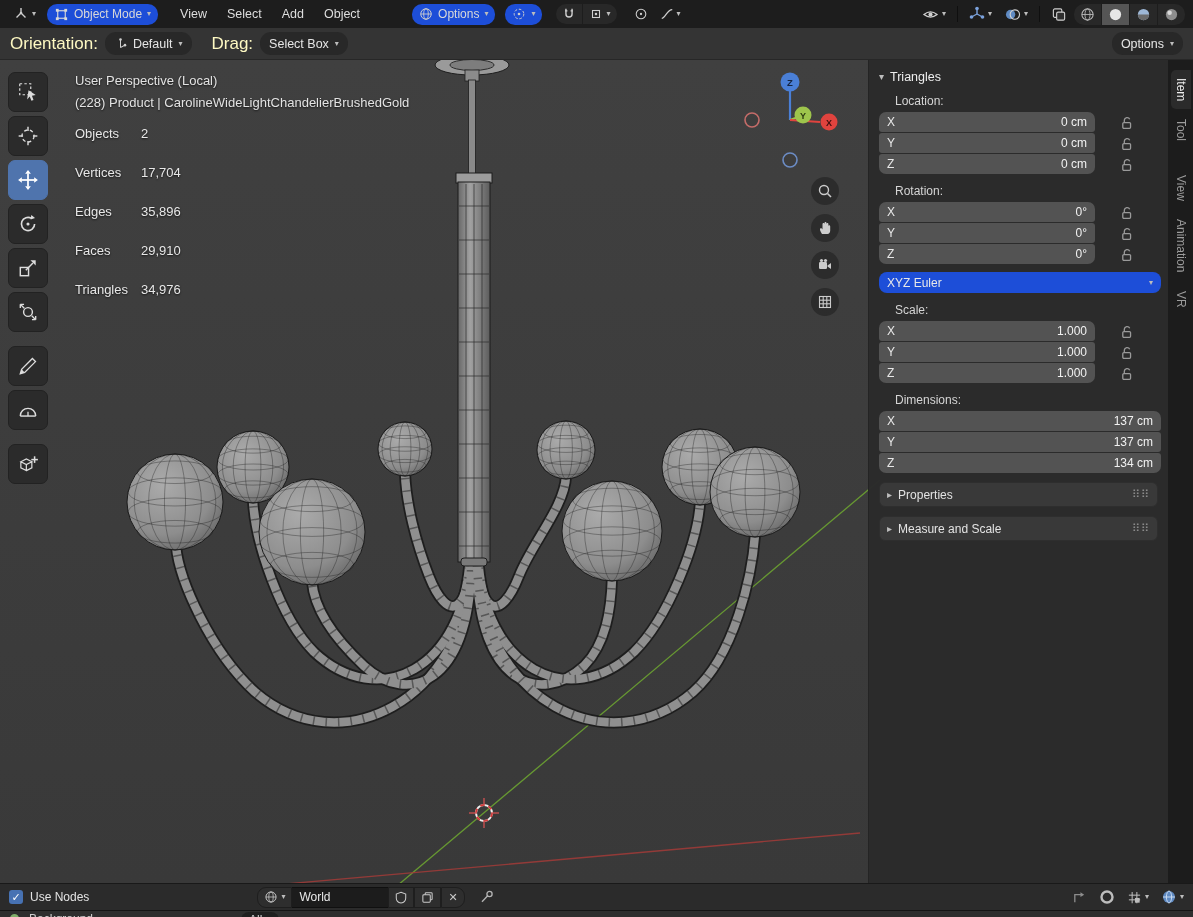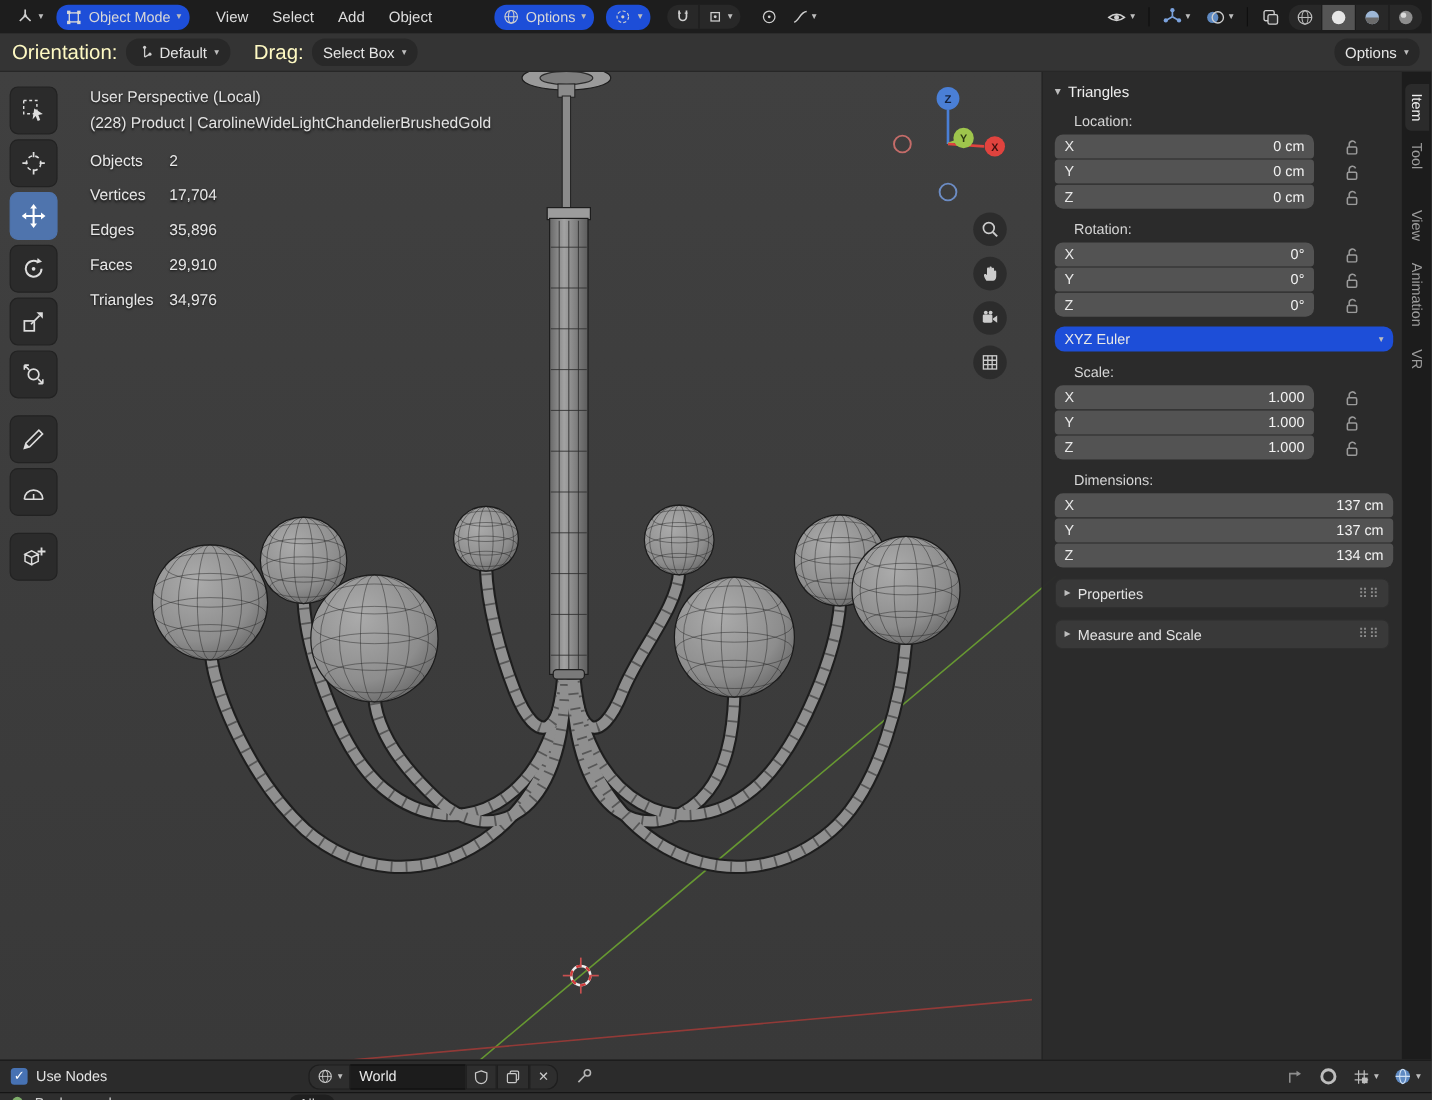--- a/index.html
+++ b/index.html
@@ -34,21 +34,21 @@
 
   
   .viewport{position:absolute;left:0;top:60px;width:974px;height:823px;
             background:linear-gradient(#404040,#393939);overflow:hidden;}
   #scene-svg{position:absolute;left:0;top:0;}
 
   .vpinfo{position:absolute;left:75px;top:10px;font-size:13px;color:#e3e3e3;
           text-shadow:0 1px 2px rgba(0,0,0,.7);line-height:22px;z-index:4;}
   .vpstats{position:absolute;left:75px;top:66px;font-size:13px;color:#e8e8e8;
            text-shadow:0 1px 2px rgba(0,0,0,.7);display:grid;
-           grid-template-columns:66px auto;row-gap:14px;z-index:4;}
+           grid-template-columns:66px auto;row-gap:24px;z-index:4;}
 
   
   .toolcol{position:absolute;left:8px;top:12px;display:flex;flex-direction:column;gap:4px;z-index:5;}
   .tool{width:40px;height:40px;border-radius:7px;background:#2b2b2b;border:1px solid #222;
         display:flex;align-items:center;justify-content:center;box-sizing:border-box;}
   .tool.active{background:#4f74ad;border-color:#4f74ad;}
   .tgap{height:6px;}
 
   
   .navgizmo{position:absolute;left:735px;top:8px;z-index:5;}

